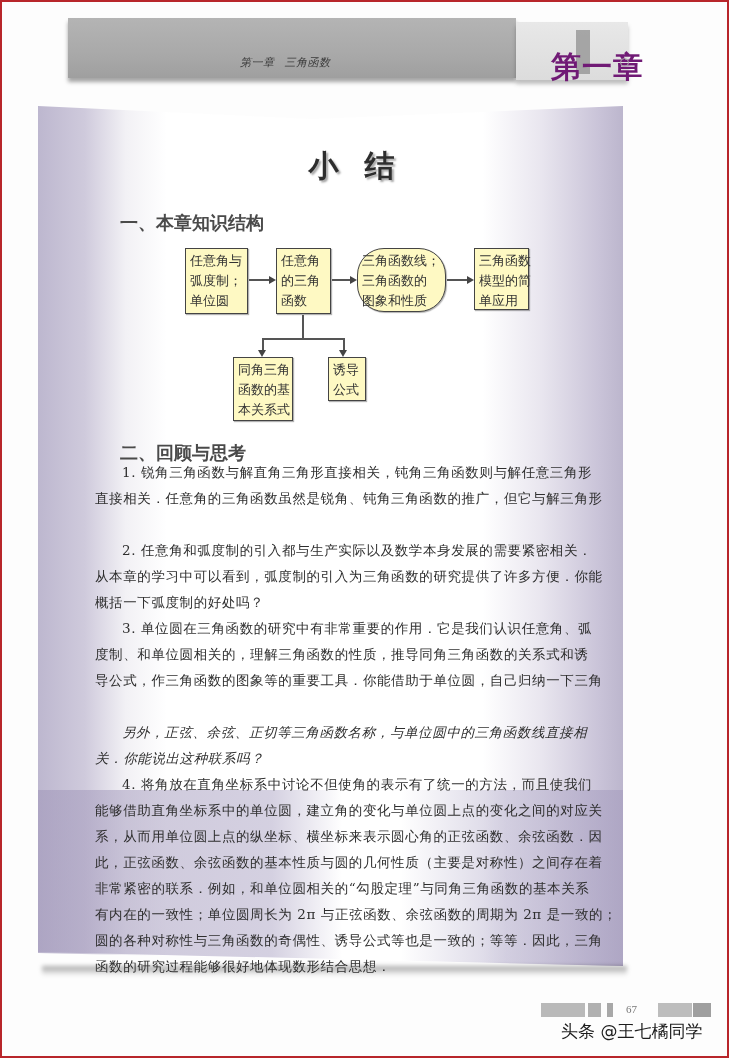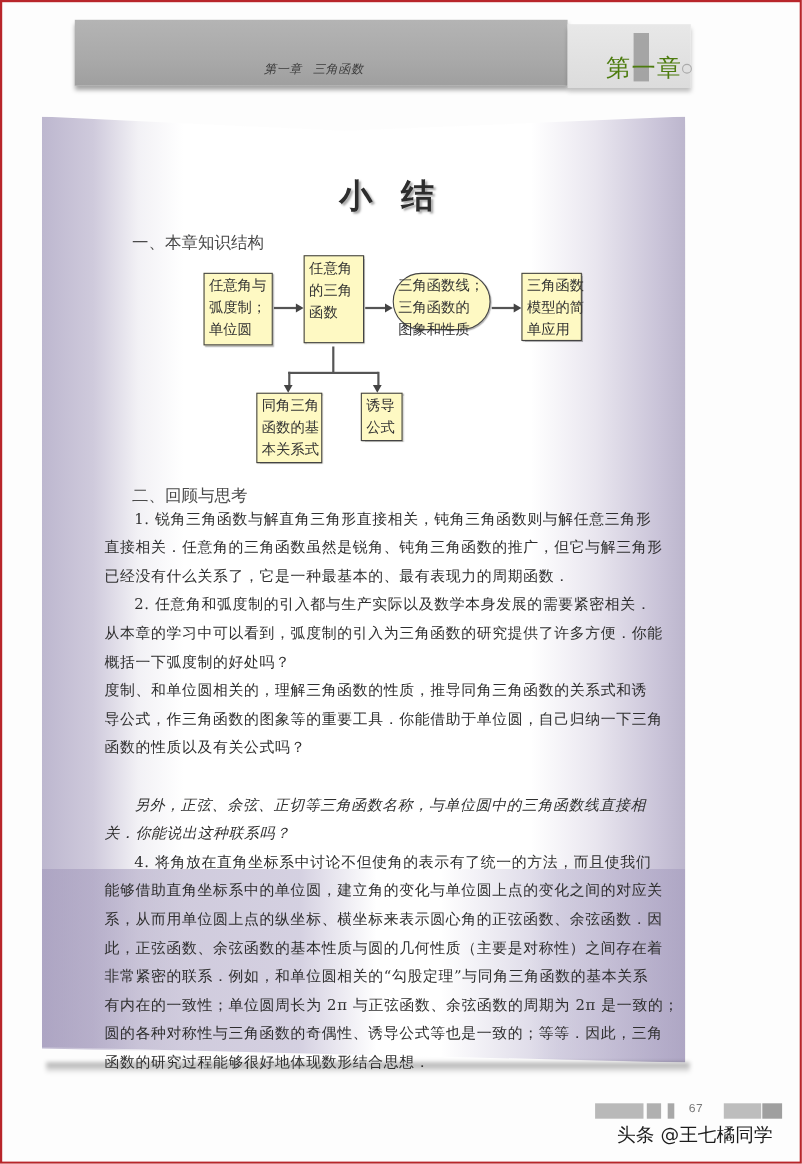--- a/index.html
+++ b/index.html
@@ -22,22 +22,22 @@
       font-family: "DejaVu Sans", sans-serif; font-size: 11px; font-style: italic;
       color: #3a3a3a; letter-spacing: 0.5px; word-spacing: 6px;
     }
     .header-tab {
       position: absolute; left: 516px; top: 22px; width: 112px; height: 58px;
       background: linear-gradient(180deg, #e8e8e8, #dcdcdc);
       box-shadow: 0 4px 4px rgba(0,0,0,0.25);
     }
     .header-tab-text {
       position: absolute; left: 551px; top: 47px;
-      font-family: "DejaVu Sans", sans-serif; font-weight: normal; font-size: 22px;
-      color: #4d7c0f; letter-spacing: 1px;
+      font-family: "DejaVu Sans", sans-serif; font-weight: bold; font-size: 30px;
+      color: #701a75; letter-spacing: 1px;
     }
     .header-tab-num {
       position: absolute; left: 576px; top: 30px; width: 14px; height: 44px;
       background: #9a9a9a; opacity: 0.85;
     }
     .header-tab-circle {
       position: absolute; left: 620px; top: 58px; width: 9px; height: 9px;
       border: 1px solid #aaa; border-radius: 50%;
     }
 
@@ -63,25 +63,24 @@
       background: linear-gradient(180deg, rgba(0,0,0,0.35), rgba(0,0,0,0));
       filter: blur(2px);
     }
 
     
     .title {
       position: absolute; left: 0; width: 729px; top: 146px; text-align: center;
       font-family: "DejaVu Sans", sans-serif; font-weight: bold; font-size: 30px;
       letter-spacing: 26px; color: #2d2d2d;
       text-shadow: 2px 2px 2px rgba(0,0,0,0.35);
-      margin-top: 12px;
     }
     .section-heading {
-      position: absolute; font-family: "DejaVu Sans", sans-serif; font-weight: normal;
-      font-size: 15px; color: #4a4a4a;
+      position: absolute; font-family: "DejaVu Sans", sans-serif; font-weight: bold;
+      font-size: 18px; color: #4a4a4a;
     }
 
     
     .dbox {
       position: absolute; border: 1.5px solid #444; background: #fef9c3;
       font-size: 13px; line-height: 20px; color: #333; padding: 2px 4px;
       box-shadow: 1px 1px 1px rgba(0,0,0,0.3);
     }
     .dbox span { display: block; white-space: nowrap; }
     .hline { position: absolute; height: 1.5px; background: #555; }
@@ -101,21 +100,21 @@
       position: absolute; left: 95px; width: 528px;
       font-size: 13.5px; line-height: 26px; color: #2e2e2e;
       letter-spacing: 0.6px; text-align: justify;
     }
     .para .line { display: block; white-space: nowrap; }
 
     
     .page-bar { position: absolute; top: 1003px; height: 14px; }
     .page-num {
       position: absolute; left: 626px; top: 1003px; font-size: 11px; color: #777;
-      font-family: Liberation Mono, monospace;
+      font-family: Liberation Serif, serif;
     }
     .watermark {
       position: absolute; left: 561px; top: 1020px;
       font-family: "DejaVu Sans", sans-serif; font-size: 17px; color: #1c1c1c;
       text-shadow: 0 0 2px #fff, 0 0 2px #fff;
     }
   </style>
 </head>
 <body>
 
@@ -135,26 +134,26 @@
 <div class="title">小结</div>
 
 <div class="section-heading" style="left:120px; top:211px;">一、本章知识结构</div>
 
 <div>
   <div class="dbox" style="left:185px; top:248px; width:63px; height:66px;">
     <span>任意角与</span>
     <span>弧度制；</span>
     <span>单位圆</span>
   </div>
-  <div class="dbox" style="left:276px; top:232px; width:55px; height:80px;">
+  <div class="dbox" style="left:276px; top:248px; width:55px; height:66px;">
     <span>任意角</span>
     <span>的三角</span>
     <span>函数</span>
   </div>
-  <div class="dbox" style="left:357px; top:248px; width:89px; height:52px;border-radius:27px;">
+  <div class="dbox" style="left:357px; top:248px; width:89px; height:64px;border-radius:27px;">
     <span>三角函数线；</span>
     <span>三角函数的</span>
     <span>图象和性质</span>
   </div>
   <div class="dbox" style="left:474px; top:248px; width:55px; height:62px;">
     <span>三角函数</span>
     <span>模型的简</span>
     <span>单应用</span>
   </div>
   <div class="dbox" style="left:233px; top:357px; width:60px; height:64px;">
@@ -180,31 +179,30 @@
   <div class="arrow-d" style="left:258px; top:350px;"></div>
   <div class="vline" style="left:343px; top:338px; height:13px;"></div>
   <div class="arrow-d" style="left:339px; top:350px;"></div>
 </div>
 
 <div class="section-heading" style="left:120px; top:441px;">二、回顾与思考</div>
 
 <div class="para" style="top:459px;">
   <span class="line" style="padding-left:27px;">1. 锐角三角函数与解直角三角形直接相关，钝角三角函数则与解任意三角形</span>
   <span class="line">直接相关．任意角的三角函数虽然是锐角、钝角三角函数的推广，但它与解三角形</span>
-  <span class="line">已经没有什么关系了，它是一种最基本的、最有表现力的周期函数．</span>
 </div>
 <div class="para" style="top:537px;">
   <span class="line" style="padding-left:27px;">2. 任意角和弧度制的引入都与生产实际以及数学本身发展的需要紧密相关．</span>
   <span class="line">从本章的学习中可以看到，弧度制的引入为三角函数的研究提供了许多方便．你能</span>
   <span class="line">概括一下弧度制的好处吗？</span>
 </div>
 <div class="para" style="top:615px;">
+  <span class="line" style="padding-left:27px;">3. 单位圆在三角函数的研究中有非常重要的作用．它是我们认识任意角、弧</span>
   <span class="line">度制、和单位圆相关的，理解三角函数的性质，推导同角三角函数的关系式和诱</span>
   <span class="line">导公式，作三角函数的图象等的重要工具．你能借助于单位圆，自己归纳一下三角</span>
-  <span class="line">函数的性质以及有关公式吗？</span>
 </div>
 <div class="para" style="top:719px;font-style:italic;">
   <span class="line" style="padding-left:27px;">另外，正弦、余弦、正切等三角函数名称，与单位圆中的三角函数线直接相</span>
   <span class="line">关．你能说出这种联系吗？</span>
 </div>
 <div class="para" style="top:771px;">
   <span class="line" style="padding-left:27px;">4. 将角放在直角坐标系中讨论不但使角的表示有了统一的方法，而且使我们</span>
   <span class="line">能够借助直角坐标系中的单位圆，建立角的变化与单位圆上点的变化之间的对应关</span>
   <span class="line">系，从而用单位圆上点的纵坐标、横坐标来表示圆心角的正弦函数、余弦函数．因</span>
   <span class="line">此，正弦函数、余弦函数的基本性质与圆的几何性质（主要是对称性）之间存在着</span>

